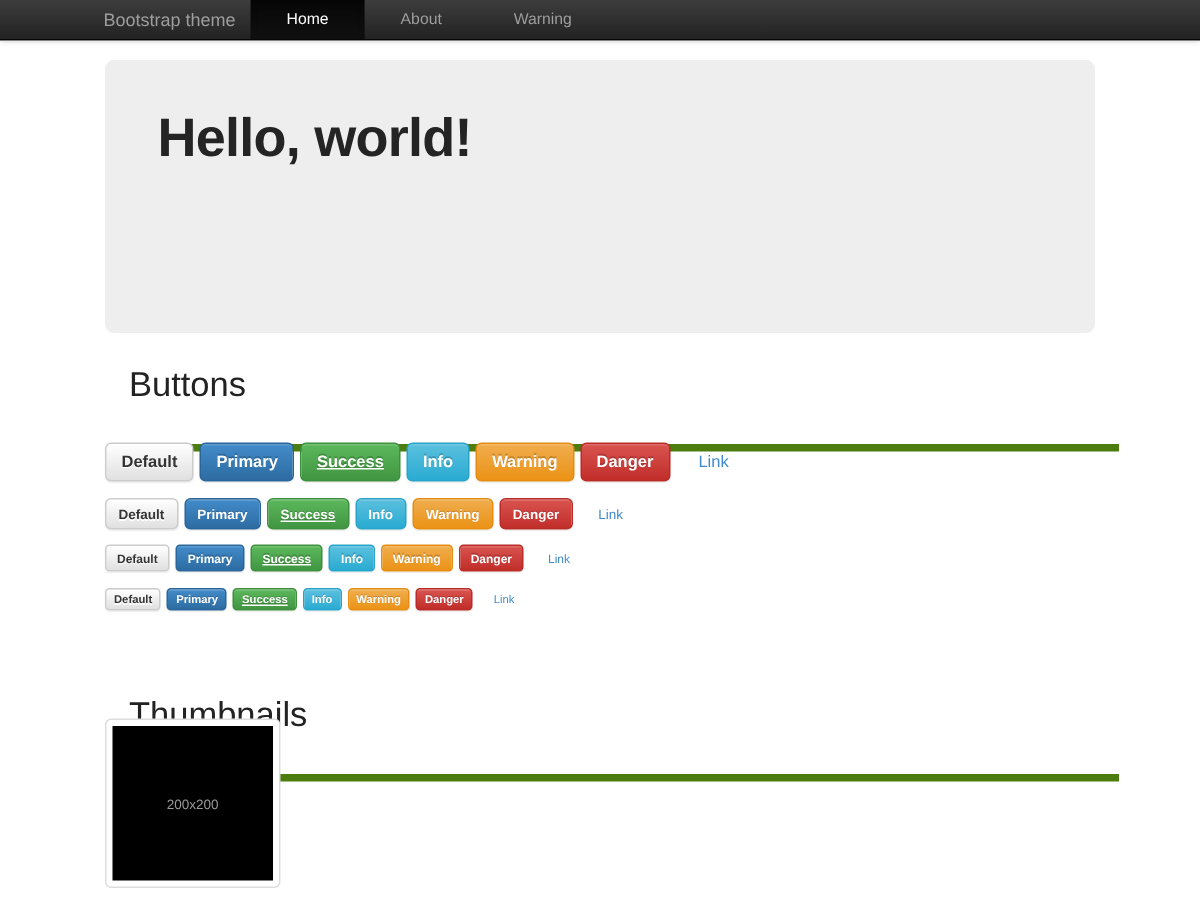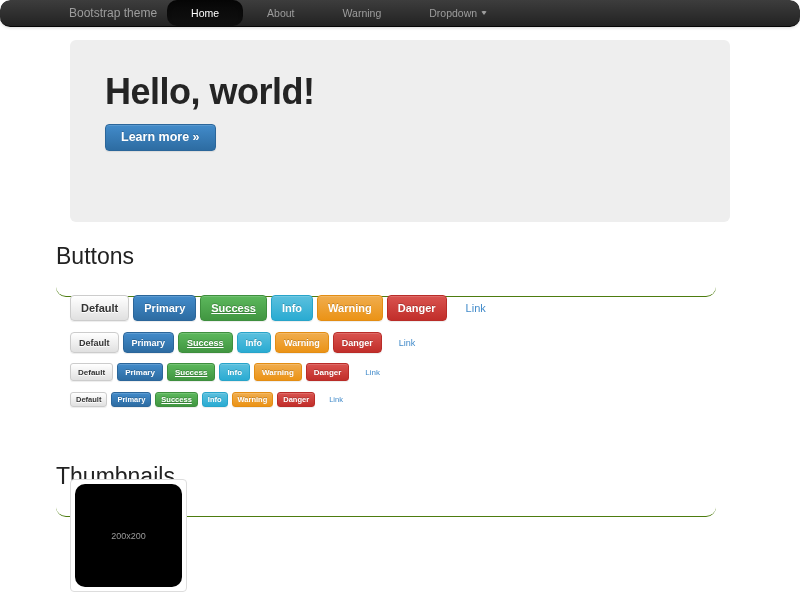--- a/index.html
+++ b/index.html
@@ -1,15 +1,15 @@
 <!DOCTYPE html>
 <html><head>
 <meta charset="utf-8">
 <style>
-  * { margin:0; padding:0; box-sizing:border-box;border-radius:10px; }
+  * { margin:0; padding:0; box-sizing:border-box; }
   html,body { width:800px; height:600px; }
   body {
     font-family:"Liberation Sans","DejaVu Sans",sans-serif;
     background:#ffffff; position:relative; overflow:hidden;
     -webkit-font-smoothing:antialiased;
   }
 
   
   .navbar { position:absolute; top:0; left:0; width:800px; height:27px;
     background:linear-gradient(#3d3d3d,#222222); border-bottom:1px solid #060606;
@@ -31,22 +31,22 @@
     background:#eeeeee; border-radius:6px; padding:31px 20px 0 35px; }
   .jumbotron h1 { font-size:36px; font-weight:bold; color:#242424; letter-spacing:-0.5px; }
   .jumbotron p { margin-top:11px; font-size:12.5px; line-height:19px; color:#404040; width:612px; }
   .btn-cta { display:inline-block; margin-top:11px; height:27px; line-height:25px;
     padding:0 15px; font-size:12.5px; font-weight:bold; color:#fff; text-decoration:none;
     background:linear-gradient(#428bca,#2d6ca2); border:1px solid #2b669a; border-radius:4px;
     text-shadow:0 -1px 0 rgba(0,0,0,.2);
     box-shadow:inset 0 1px 0 rgba(255,255,255,.12), 0 1px 1px rgba(0,0,0,.08); }
 
   
-  .page-header { position:absolute; left:56px; width:660px;
-    border-bottom:1px solid #4d7c0f; padding-bottom:26px; }
+  .page-header { position:absolute; left:86px; width:660px;
+    border-bottom:5px solid #4d7c0f; padding-bottom:26px; }
   .page-header h1 { font-size:23px; font-weight:500; color:#222222; }
   #buttons-header { top:243px; }
   #thumbs-header  { top:427px;margin-top:36px; }
 
   
   .btn-row { position:absolute; left:70px; display:flex; align-items:flex-start; }
   #row-lg { top:295px; } #row-md { top:332px; } #row-sm { top:363px; } #row-xs { top:392px; }
 
   .btn { display:inline-flex; align-items:center; justify-content:center;
     font-family:inherit; font-weight:bold; border-radius:4px; margin-right:4px; cursor:pointer;
@@ -79,28 +79,26 @@
 </head>
 <body>
 
 <nav class="navbar">
   <div class="navbar-inner">
     <a class="brand">Bootstrap theme</a>
     <div class="nav">
       <a class="nav-link active">Home</a>
       <a class="nav-link">About</a>
       <a class="nav-link">Warning</a>
-      <a class="nav-link"><span>Dropdown</span><span class="caret"></span></a>
     </div>
   </div>
 </nav>
 
 <div class="jumbotron">
   <h1>Hello, world!</h1>
-  <a class="btn-cta">Learn more »</a>
 </div>
 
 <div class="page-header" id="buttons-header">
   <h1>Buttons</h1>
 </div>
 <div class="btn-row" id="row-lg">
     <button class="btn b-lg v-default">Default</button>
     <button class="btn b-lg v-primary">Primary</button>
     <button class="btn b-lg v-success">Success</button>
     <button class="btn b-lg v-info">Info</button>

